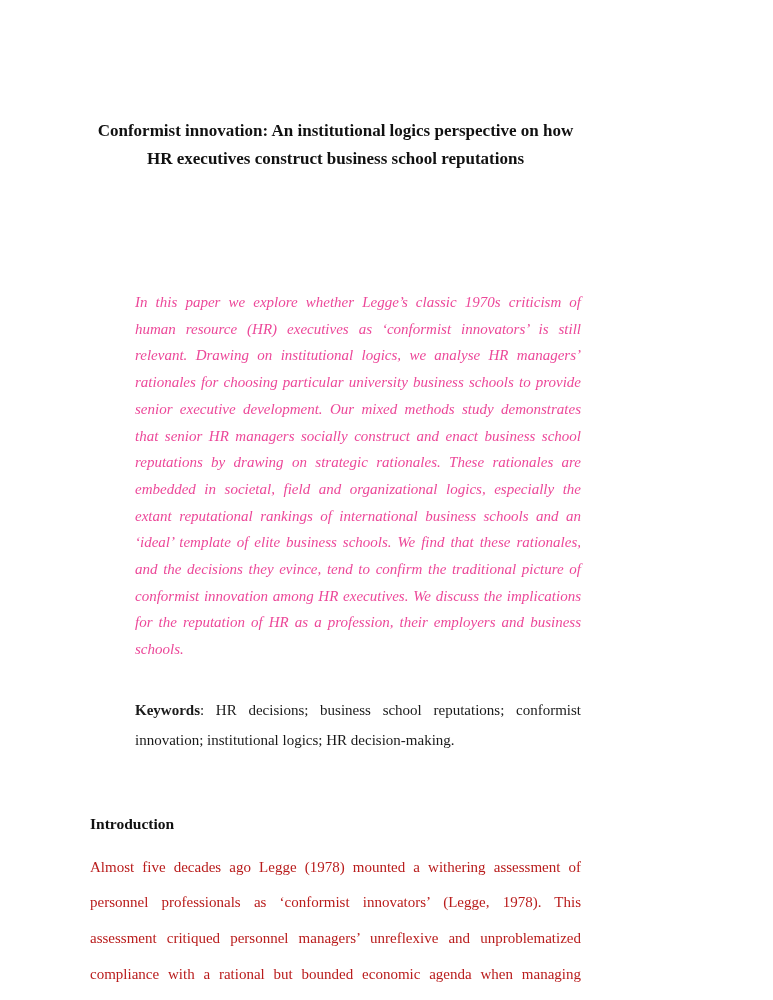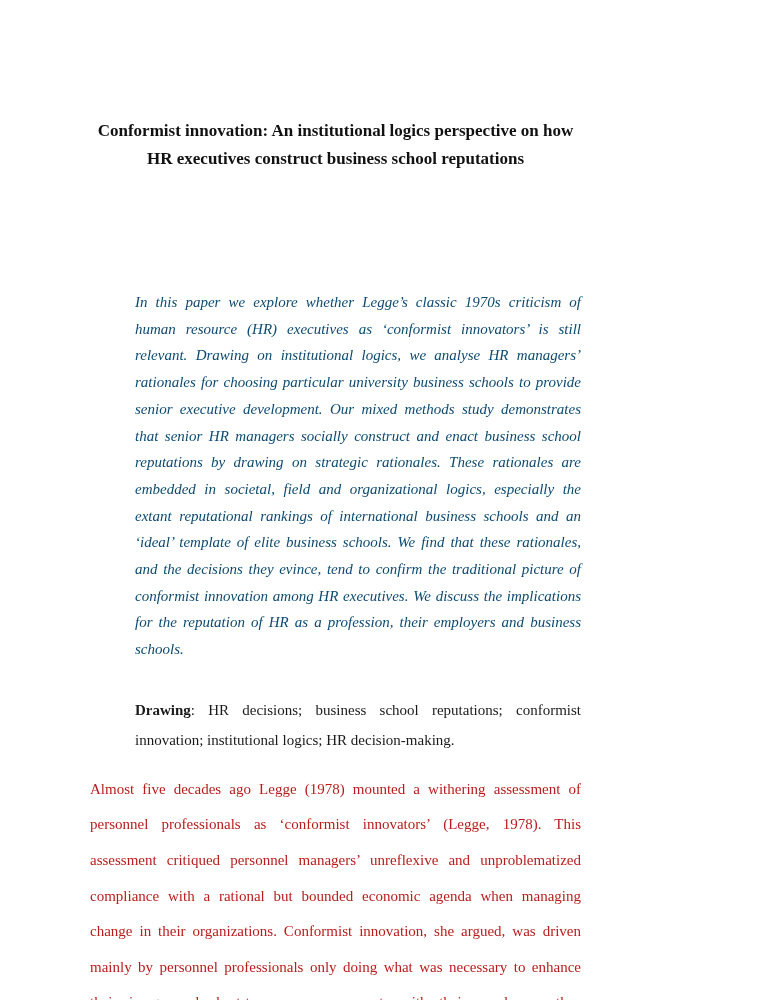--- a/index.html
+++ b/index.html
@@ -26,21 +26,21 @@
     text-align: center;
     line-height: 28px;
     color: #111111;
   }
   .abstract {
     margin: 116px 0 0 45px;
     font-style: italic;
     font-size: 15px;
     line-height: 26.7px;
     text-align: justify;
-    color: #0c4a6e;
+    color: #ec4899;
   }
   .keywords {
     margin: 32px 0 0 45px;
     font-size: 15px;
     line-height: 30px;
     text-align: justify;
     color: #1a1a1a;
   }
   .keywords .kw-label {
     font-weight: bold;
@@ -62,18 +62,19 @@
 </style>
 </head>
 <body>
 
 <div class="page">
 
   <h1 class="title">Conformist innovation:  An institutional logics perspective on how HR executives construct business school reputations</h1>
 
   <p class="abstract">In this paper we explore whether Legge’s classic 1970s criticism of human resource (HR) executives as ‘conformist innovators’ is still relevant. Drawing on institutional logics, we analyse HR managers’ rationales for choosing particular university business schools to provide senior executive development. Our mixed methods study demonstrates that senior HR managers socially construct and enact business school reputations by drawing on strategic rationales. These rationales are embedded in societal, field and organizational logics, especially the extant reputational rankings of international business schools and an ‘ideal’ template of elite business schools.  We find that these rationales, and the decisions they evince, tend to confirm the traditional picture of conformist innovation among HR executives. We discuss the implications for the reputation of HR as a profession, their employers and  business schools.</p>
 
-  <p class="keywords"><span class="kw-label">Drawing</span><span>: HR decisions; business school reputations; conformist innovation; institutional logics; HR decision-making.</span></p>
+  <p class="keywords"><span class="kw-label">Keywords</span><span>: HR decisions; business school reputations; conformist innovation; institutional logics; HR decision-making.</span></p>
 
+  <h2 class="section-heading">Introduction</h2>
 
   <p class="body-text">Almost five decades ago Legge (1978) mounted a withering assessment of personnel professionals as ‘conformist innovators’ (Legge, 1978). This assessment critiqued personnel managers’ unreflexive and unproblematized compliance with a rational but bounded economic agenda when managing change in their organizations.  Conformist innovation, she argued, was driven mainly by personnel professionals only doing what was necessary to enhance their image and short-term career prospects with their employers, thus</p>
 
 </div>
 
 </body></html>

